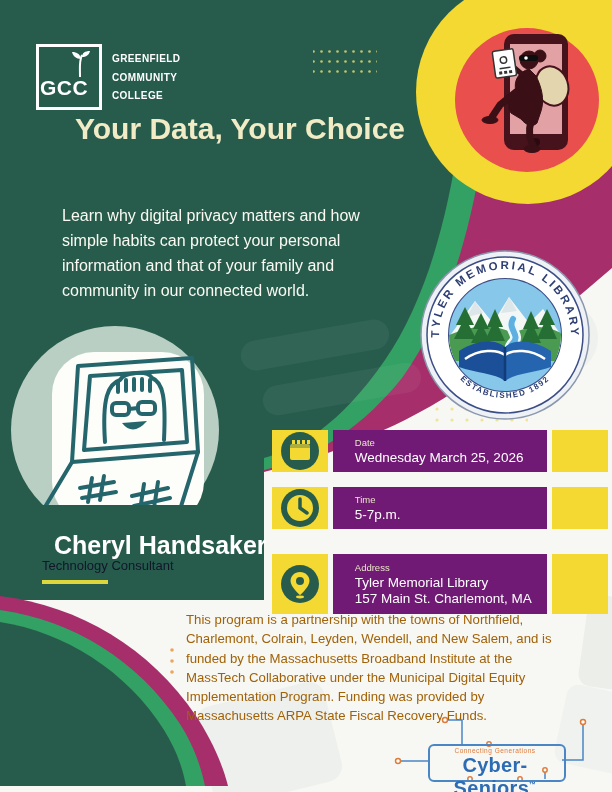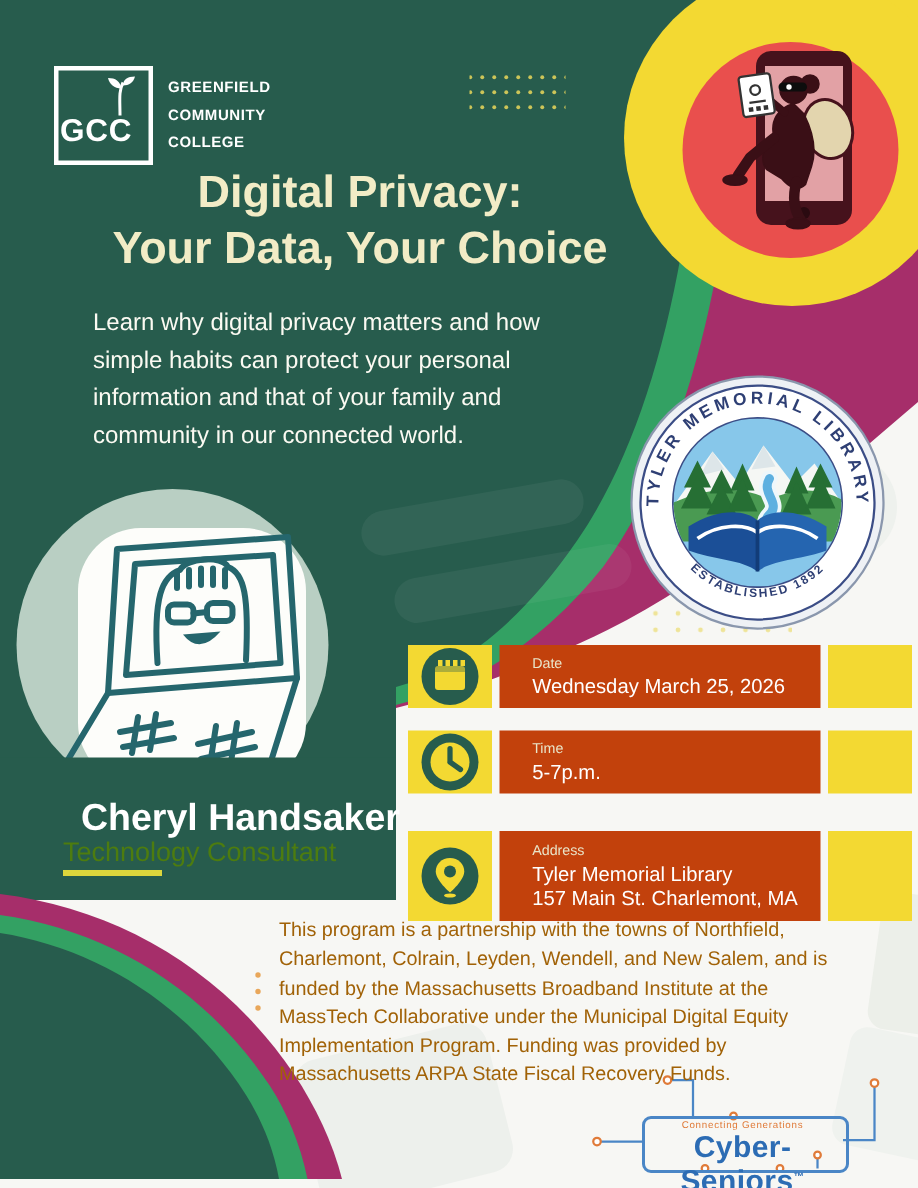--- a/index.html
+++ b/index.html
@@ -14,27 +14,27 @@
   .brand-name{left:112px;top:50px;color:#fff;font-size:10px;font-weight:bold;
               line-height:18.5px;letter-spacing:.4px;}
 
   
   .flyer-title{left:20px;top:110px;width:440px;text-align:center;color:#f2ecc6;
                font-size:30px;font-weight:bold;line-height:37px;}
   .intro-text{left:62px;top:203px;width:345px;color:#fbfaf2;font-size:16px;line-height:25px;}
 
   
   .speaker-name{left:54px;top:531px;color:#ffffff;font-size:25px;font-weight:bold;}
-  .speaker-role{left:42px;top:558px;color:#4d7c0f;font-size:18px;}
+  .speaker-role{left:42px;top:558px;color:#0f172a;font-size:13px;}
   .speaker-underline{left:42px;top:580px;width:66px;height:4px;background:#ddd63c;}
 
   
   .info-row{position:absolute;left:272px;width:336px;display:flex;}
   .icell{width:58px;background:#f3d932;display:flex;align-items:center;justify-content:center;margin-right:5px;}
-  .ibar{width:222px;background:#c2410c;display:flex;flex-direction:column;justify-content:center;
+  .ibar{width:222px;background:#701a75;display:flex;flex-direction:column;justify-content:center;
         padding-left:22px;box-sizing:border-box;margin-right:5px;}
   .icap{width:58px;background:#f3d932;}
   .ilabel{color:#e9e5c9;font-size:9.5px;margin-bottom:2px;}
   .ivalue{color:#ffffff;font-size:13.5px;font-weight:normal;line-height:16px;}
   #row-date{top:430px;height:42px;}
   #row-time{top:487px;height:42px;}
   #row-address{top:554px;height:60px;}
 
   
   .footer-text{left:186px;top:610px;width:388px;color:#a16207;font-size:13.2px;line-height:19.3px;}
@@ -227,21 +227,20 @@
   </svg>
 </div>
 <div class="abs gcc-abbr">GCC</div>
 <div class="abs brand-name">
   <div>GREENFIELD</div>
   <div>COMMUNITY</div>
   <div>COLLEGE</div>
 </div>
 
 <div class="abs flyer-title">
-  <div>Digital Privacy:</div>
   <div>Your Data, Your Choice</div>
 </div>
 
 <div class="abs intro-text">Learn why digital privacy matters and how simple habits can protect your personal information and that of your family and community in our connected world.</div>
 
 <div class="abs speaker-name">Cheryl Handsaker</div>
 <div class="abs speaker-role">Technology Consultant</div>
 <div class="abs speaker-underline"></div>
 
 <div class="info-row" id="row-date">

